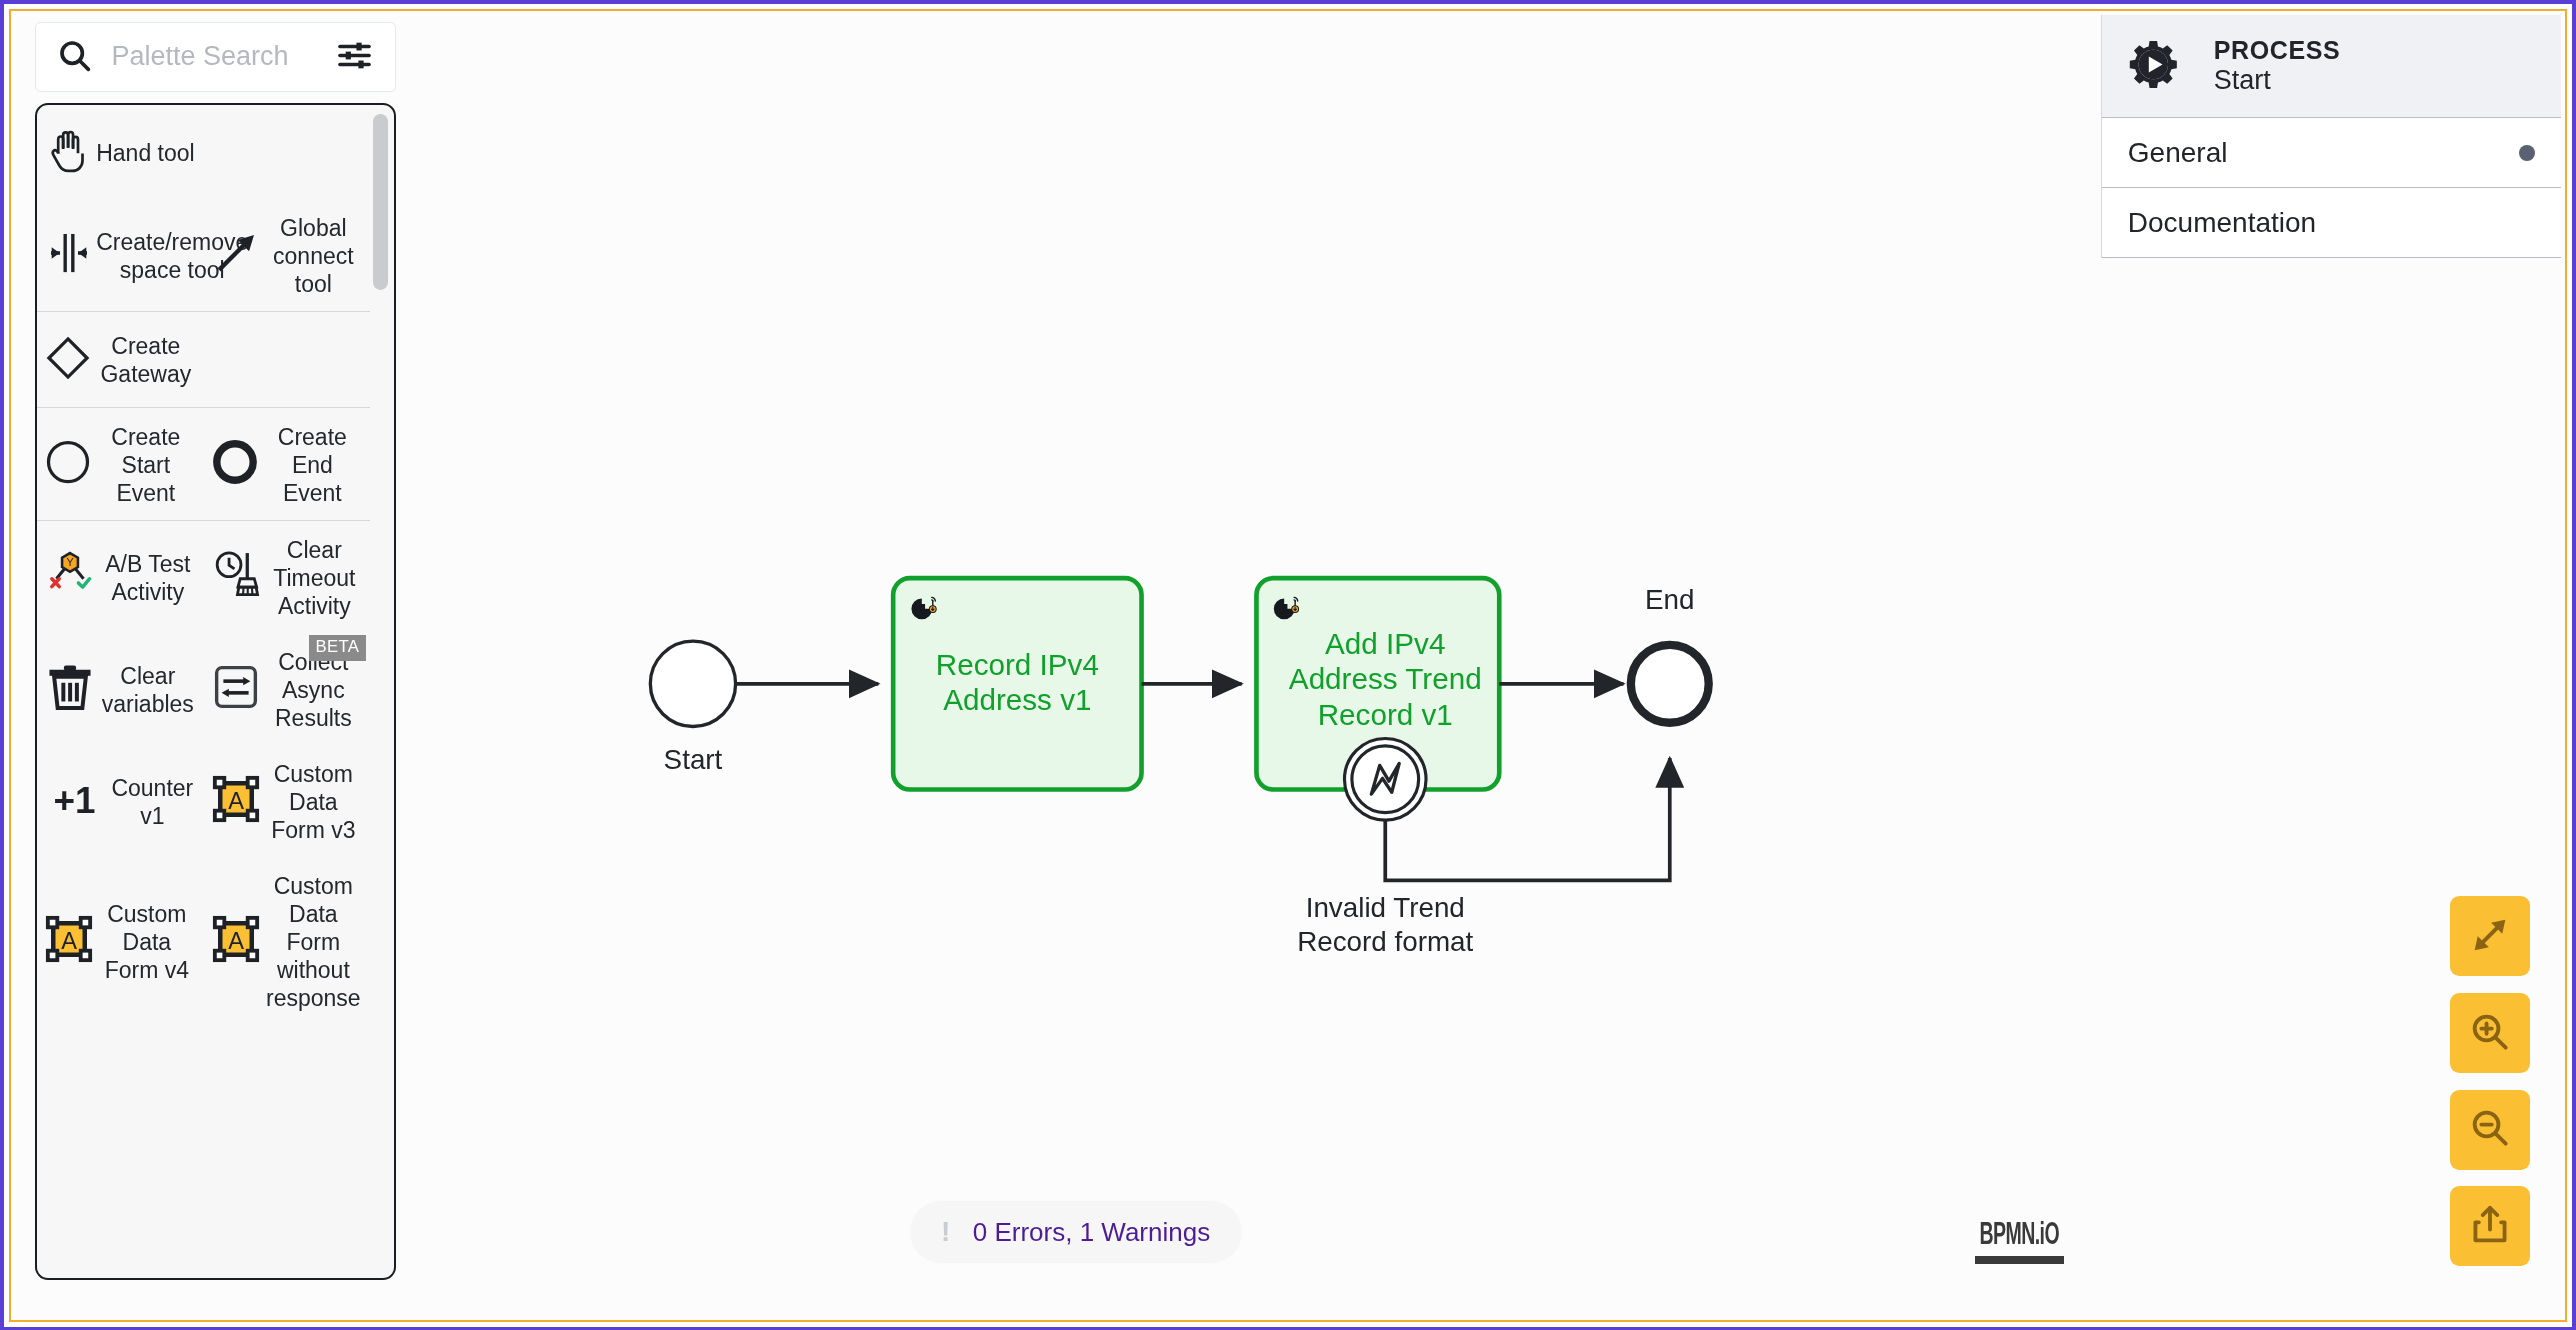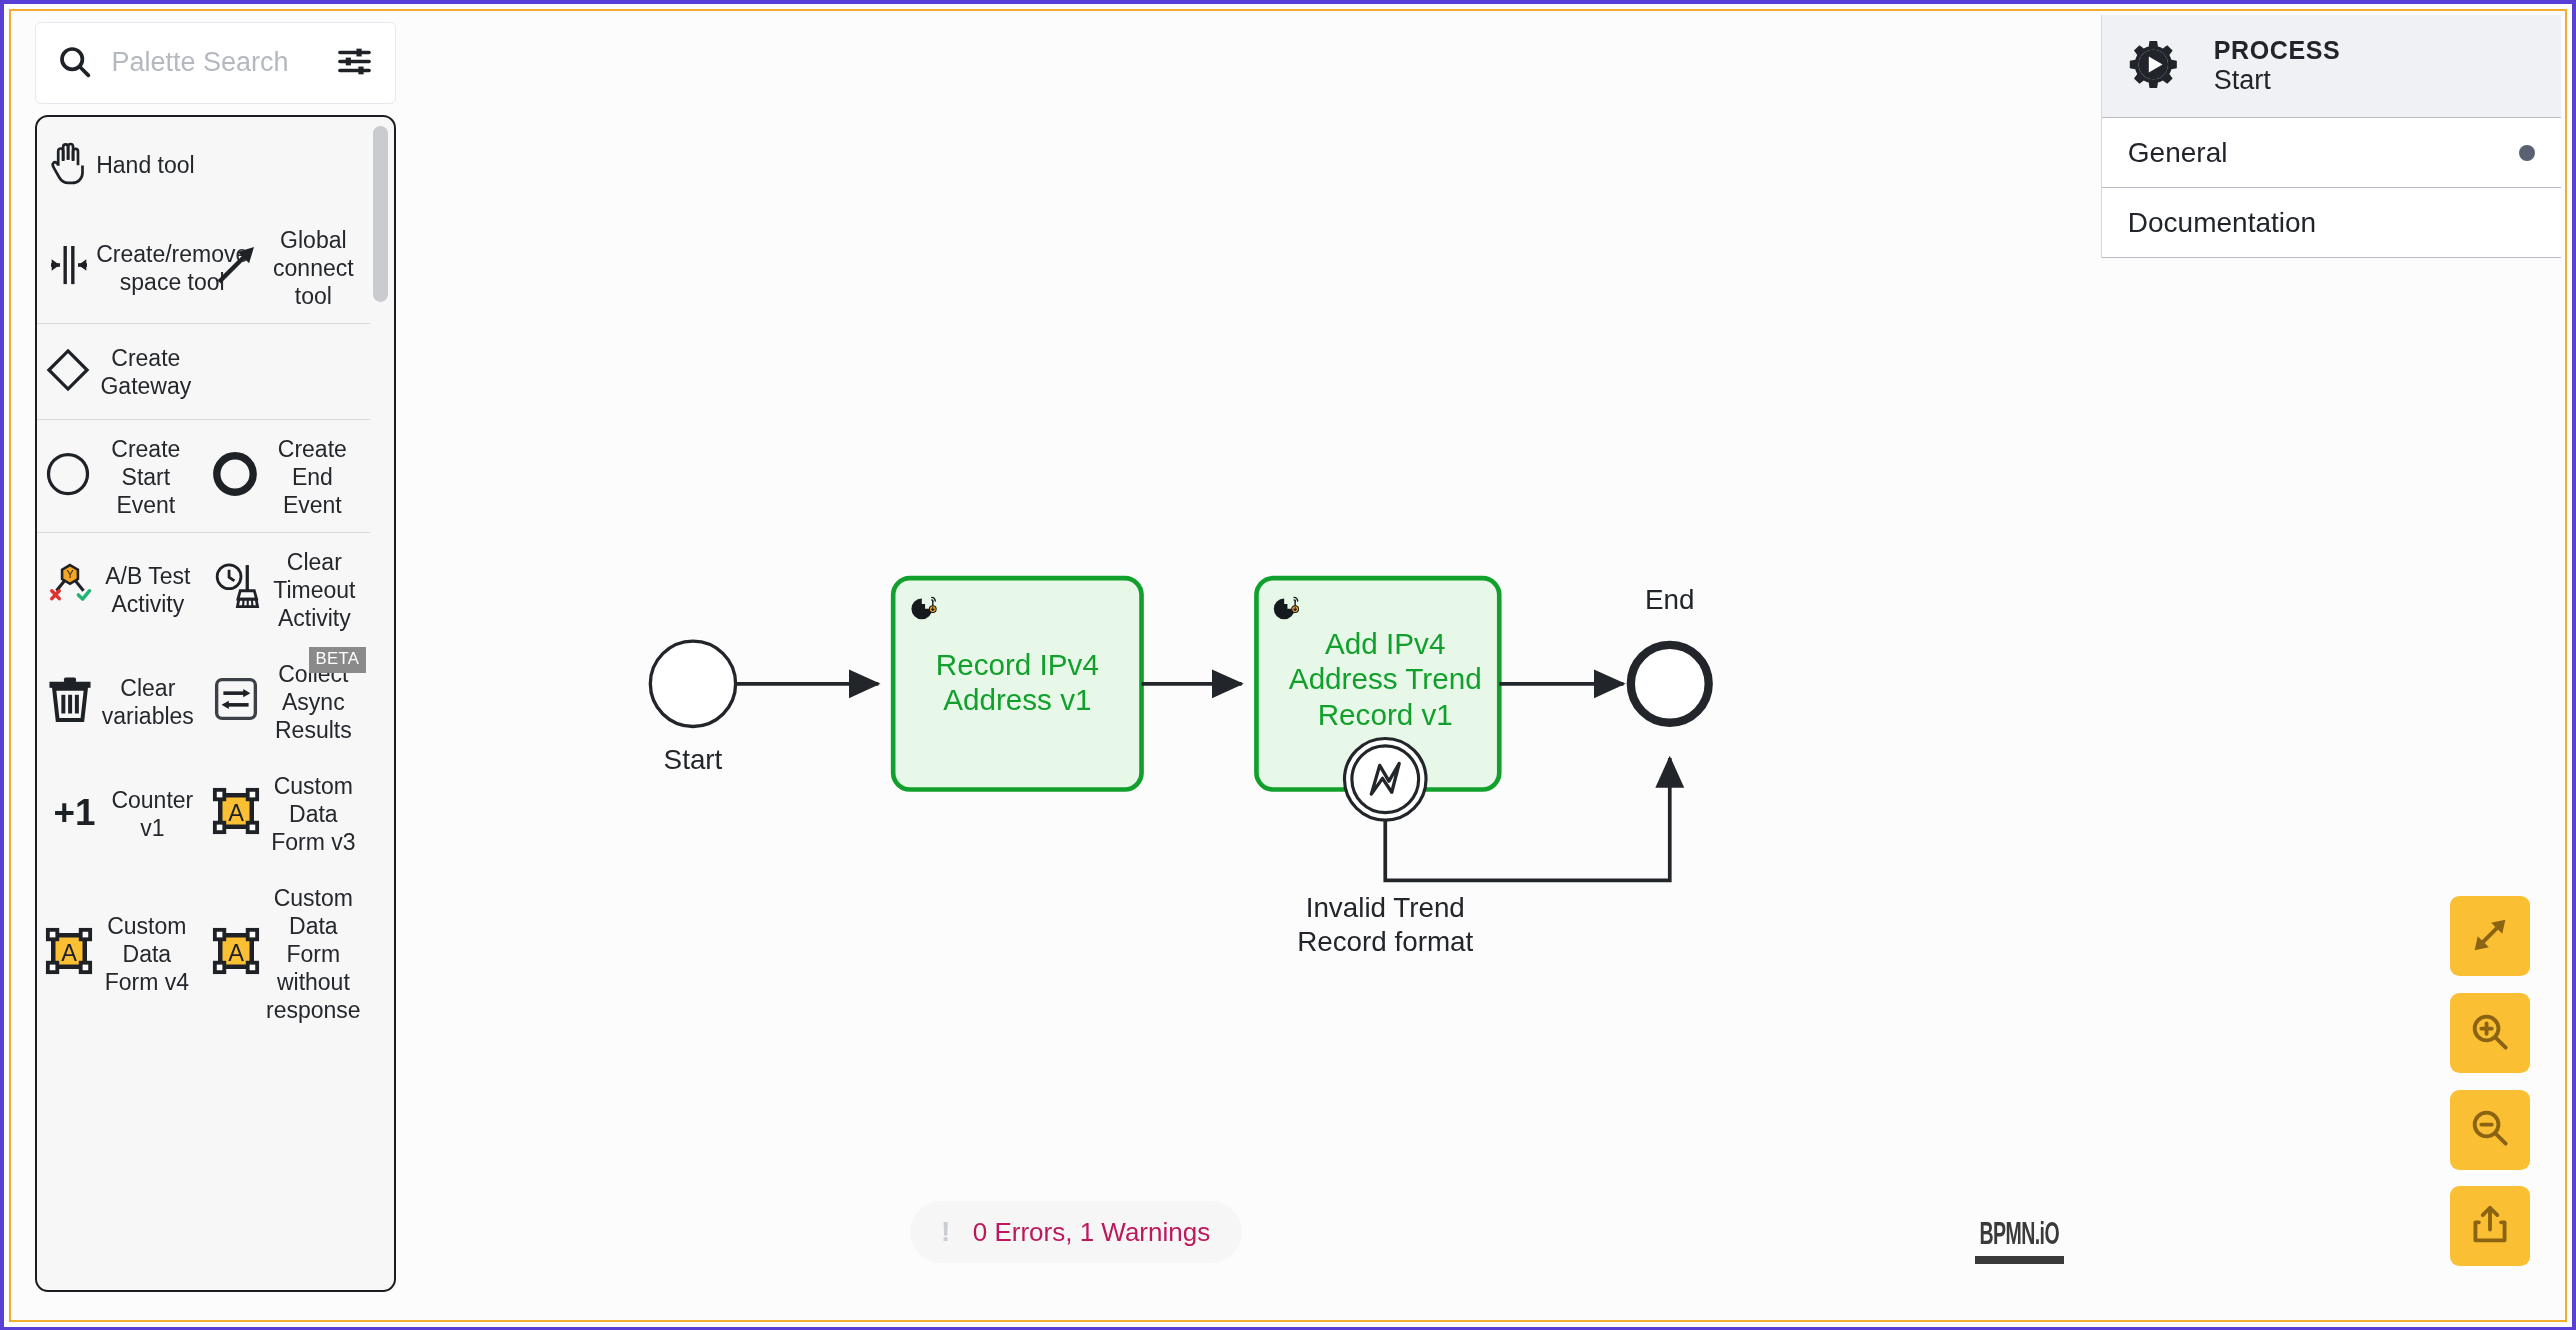--- a/index.html
+++ b/index.html
@@ -27,21 +27,21 @@
   
   #palette-panel {
     position: absolute;
     left: 24px; top: 11px;
     width: 361px;
     height: 1290px;
   }
   #palette-search-bar {
     display: flex;
     align-items: center;
-    height: 82px;
+    height: 70px;
     background: #ffffff;
     border: 1.9px solid #e4e8ef;
     border-radius: 5.6px;
     padding: 0 20.4px;
     gap: 18.5px;
   }
   #palette-search-bar .si { flex: 0 0 auto; }
   #search-input {
     flex: 1 1 auto;
     border: none; outline: none;
@@ -133,21 +133,21 @@
     display: flex; align-items: center; gap: 20.4px;
     background: #f6f6f6;
     border-radius: 33px;
     padding: 15px 31.5px;
   }
   #status-pill .bang {
     font-size: 28px; color: #c9ccd1; font-weight: bold;
     letter-spacing: 1.9px;
   }
   #status-pill .stext {
-    font-size: 26px; color: #be185d;
+    font-size: 26px; color: #4c1d95;
     font-family: "Liberation Sans Narrow", "Liberation Sans", sans-serif;
   }
   #bpmn-logo {
     position: absolute;
     right: 482px; bottom: 56px;
     text-align: center;
   }
   #bpmn-logo .lw {
     font-size: 31.5px;
     font-weight: bold;

